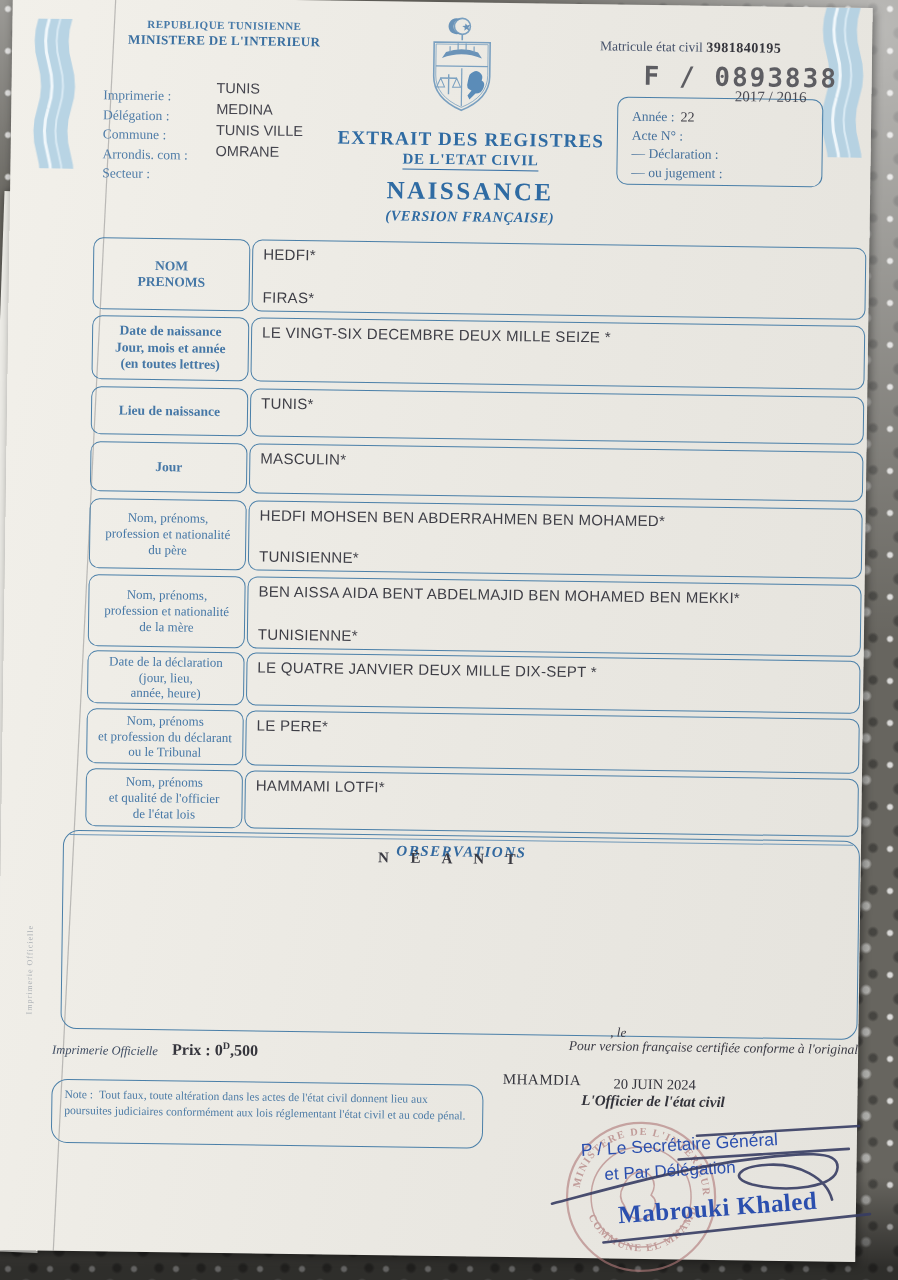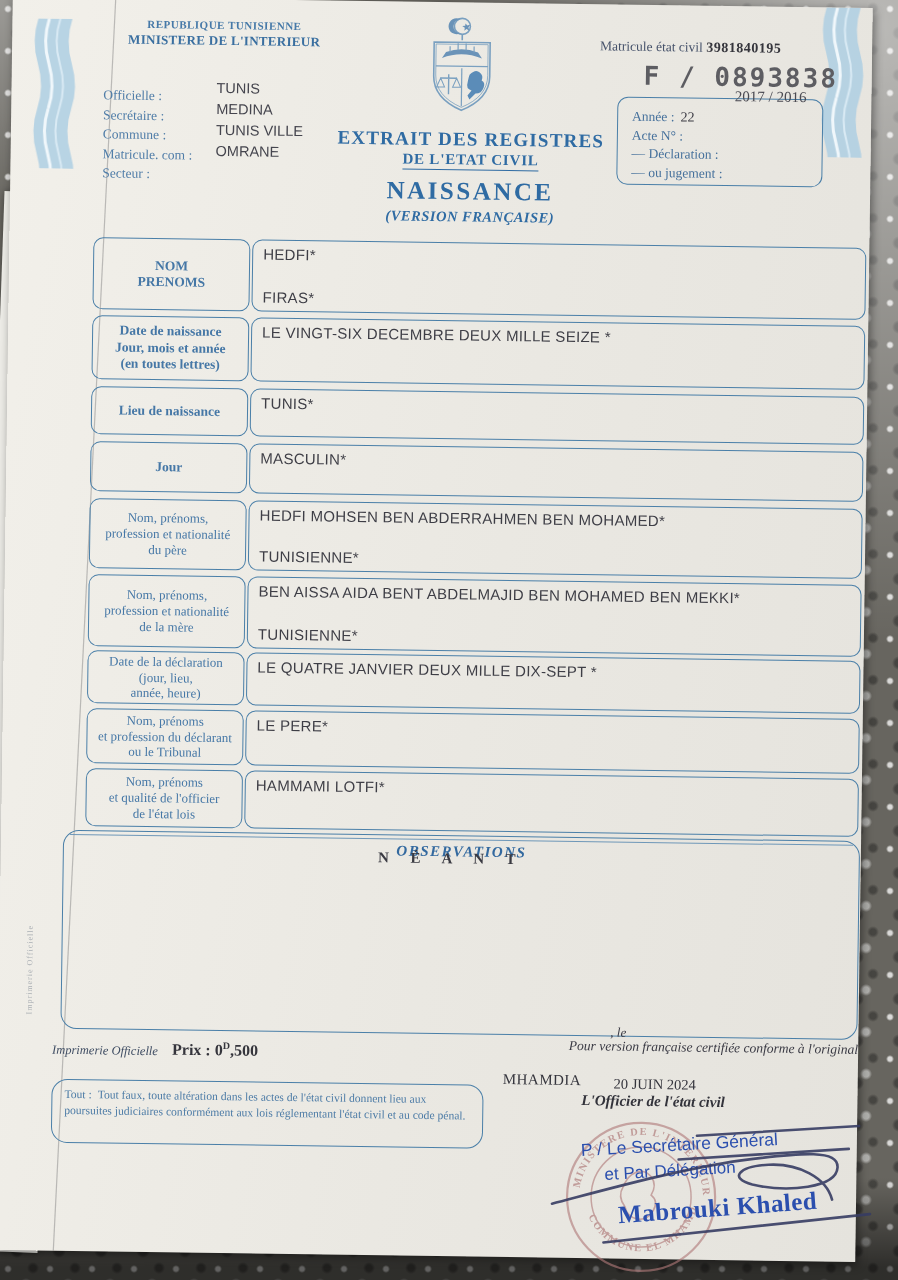--- a/index.html
+++ b/index.html
@@ -121,24 +121,24 @@
   <svg class="fold-svg">
     <line x1="103" y1="0" x2="58" y2="1254" stroke="rgba(85,85,90,0.35)" stroke-width="1.2"></line>
   </svg>
 
   <div class="abs hdr-left">
     <div class="hdr-republic">REPUBLIQUE TUNISIENNE</div>
     <div class="hdr-ministry">MINISTERE DE L'INTERIEUR</div>
   </div>
 
   <div class="abs admin-labels">
-    <div>Officielle :</div>
-    <div>Secrétaire :</div>
+    <div>Imprimerie :</div>
+    <div>Délégation :</div>
     <div>Commune :</div>
-    <div>Matricule. com :</div>
+    <div>Arrondis. com :</div>
     <div>Secteur :</div>
   </div>
   <div class="abs admin-values">
     <div>TUNIS</div>
     <div>MEDINA</div>
     <div>TUNIS VILLE</div>
     <div>OMRANE</div>
   </div>
 
   <svg class="abs" style="left:408px;top:12px;width:84px;height:104px;" viewBox="0 0 84 104">
@@ -262,21 +262,21 @@
     <div class="obs-value">N É A N T</div>
   </div>
 
   <div class="abs side-vert">Imprimerie Officielle</div>
 
   <div class="abs imprimerie">Imprimerie Officielle</div>
   <div class="abs price">
     <span>Prix : 0</span><sup>D</sup><span>,500</span>
   </div>
   <div class="abs notebox">
-    <span class="nlabel">Tout :</span><span>Tout faux, toute altération dans les actes de l'état civil donnent lieu aux poursuites judiciaires conformément aux lois réglementant l'état civil et au code pénal.</span>
+    <span class="nlabel">Note :</span><span>Tout faux, toute altération dans les actes de l'état civil donnent lieu aux poursuites judiciaires conformément aux lois réglementant l'état civil et au code pénal.</span>
   </div>
 
   <div class="abs certify">Pour version française certifiée conforme à l'original</div>
   <div class="abs place">MHAMDIA</div>
   <div class="abs le">, le</div>
   <div class="abs datec">20   JUIN 2024</div>
   <div class="abs officer">L'Officier de l'état civil</div>
 
   <svg class="abs stamp-svg" viewBox="0 0 360 180">
     <g opacity="0.62">

